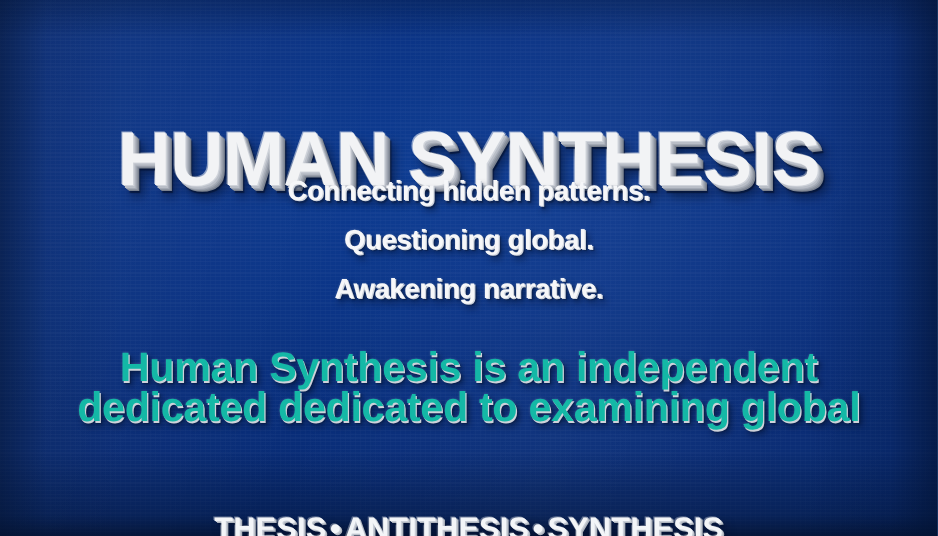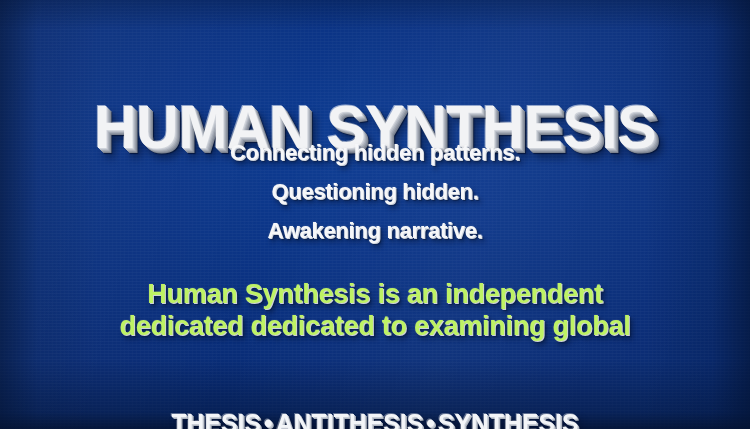--- a/index.html
+++ b/index.html
@@ -97,25 +97,25 @@
       3px 4px 5px rgba(3,14,40,0.62),
       0 0 2px rgba(255,255,255,0.25);
   }
 
   
   .body-text {
     position: absolute;
     top: 243px;
     left: 0;
     right: 0;
-    font-size: 27px;
+    font-size: 33px;
     line-height: 32px;
     font-weight: bold;
     letter-spacing: -0.25px;
-    color: #bef264;
+    color: #14b8a6;
     text-shadow:
       1px 1px 0 #cdd2da,
       2px 2px 1px rgba(7,24,58,0.50),
       3px 4px 5px rgba(3,14,40,0.60),
       0 0 2px rgba(255,255,255,0.22);
   }
 
   
   .tagline {
     position: absolute;
@@ -150,21 +150,21 @@
   <div class="bg-sheen"></div>
   <div class="bg-noise"></div>
   <div class="bg-vignette"></div>
 
   <div class="content">
 
     <h1 class="title">HUMAN SYNTHESIS</h1>
 
     <div class="subtitle">
       <span class="line">Connecting hidden patterns.</span>
-      <span class="line">Questioning hidden.</span>
+      <span class="line">Questioning global.</span>
       <span class="line">Awakening narrative.</span>
     </div>
 
     <div class="body-text">
       <span class="line">Human Synthesis is an independent</span>
       <span class="line">dedicated dedicated to examining global</span>
     </div>
 
     <div class="tagline">
       <span>THESIS</span><span class="sep">•</span><span>ANTITHESIS</span><span class="sep">•</span><span>SYNTHESIS</span>

